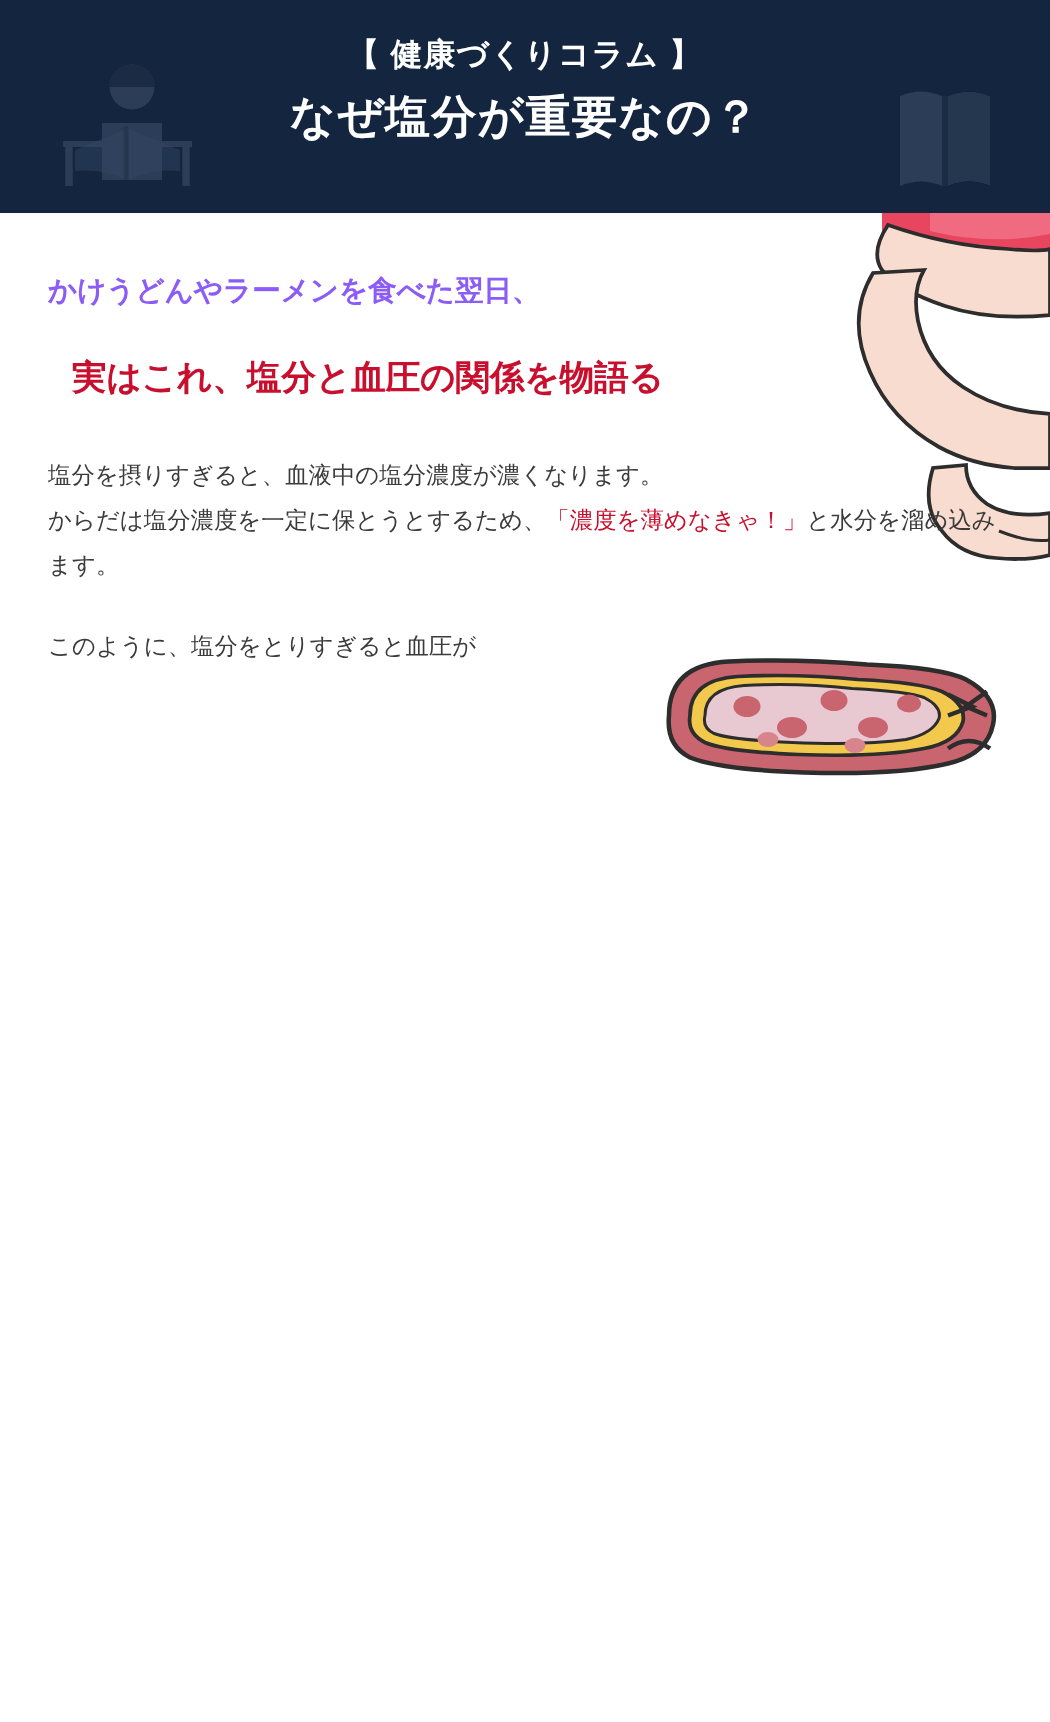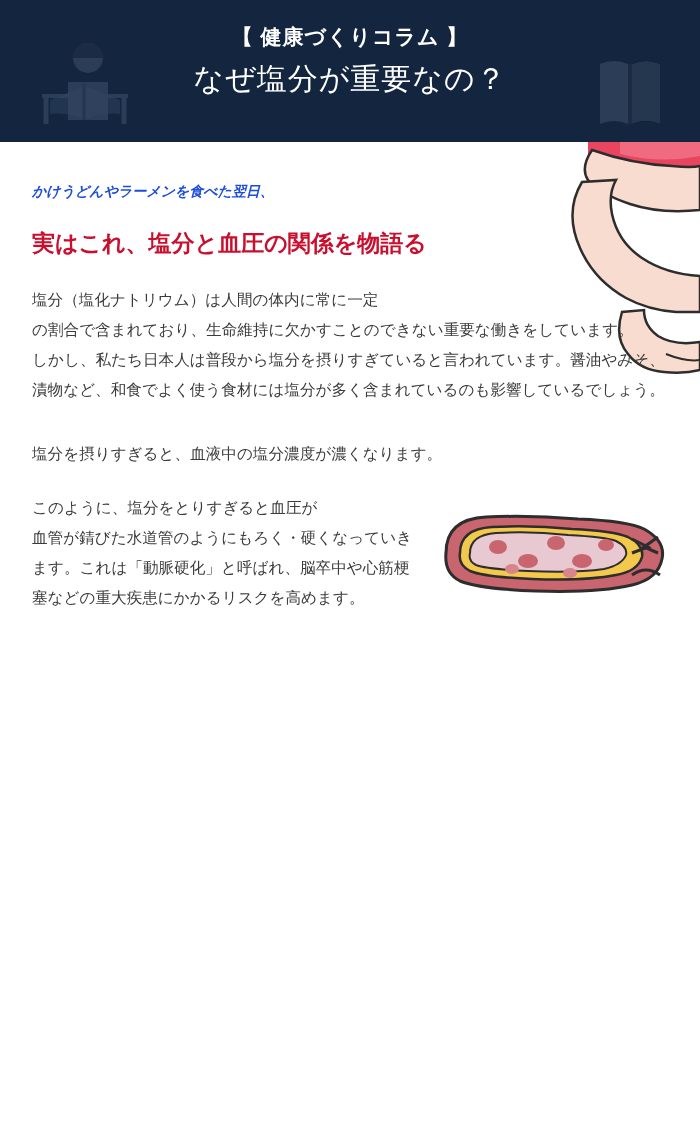--- a/index.html
+++ b/index.html
@@ -33,21 +33,21 @@
   .header-kicker {
     color: #ffffff;
     font-size: 21px;
     font-weight: bold;
     letter-spacing: 1px;
     line-height: 1.2;
   }
   .header-title {
     color: #ffffff;
     font-size: 30px;
-    font-weight: normal;
+    font-weight: bold;
     letter-spacing: 1px;
     margin-top: 12px;
     line-height: 1.2;
   }
 
   
   .reader {
     position: absolute;
     left: 28px;
     top: 42px;
@@ -76,34 +76,34 @@
     pointer-events: none;
   }
 
   
   .content {
     position: relative;
     z-index: 2;
     padding: 38px 28px 0 32px;
   }
   .lead {
-    font-size: 14px;
-    font-weight: bold;
-    color: #1d4ed8;
+    font-size: 19px;
+    font-weight: bold;
+    color: #8b5cf6;
     line-height: 1.62;
     letter-spacing: 0px;
-    font-style: italic;
   }
   .lead-red {
     font-size: 23px;
     font-weight: bold;
     color: #c8102e;
     line-height: 1.58;
     margin-top: 22px;
     letter-spacing: 0px;
+    margin-left: 16px;
   }
   .para {
     font-size: 15.6px;
     line-height: 1.92;
     color: #3b3b3b;
     margin-top: 24px;
     letter-spacing: 0px;
   }
   .para.gap-lg { margin-top: 34px; }
   .red { color: #c8102e; }
@@ -162,28 +162,26 @@
 <div class="content">
 
   <div class="lead">
     <div>かけうどんやラーメンを食べた翌日、</div>
   </div>
 
   <div class="lead-red">
     <div>実はこれ、塩分と血圧の関係を物語る</div>
   </div>
 
-  <div class="para">
-    <div>塩分（塩化ナトリウム）は人間の体内に常に一定</div>
-    <div>の割合で含まれており、生命維持に欠かすことのできない重要な働きをしています。</div>
-    <div>しかし、私たち日本人は普段から塩分を摂りすぎていると言われています。醤油やみそ、漬物など、和食でよく使う食材には塩分が多く含まれているのも影響しているでしょう。</div>
-  </div>
 
   <div class="para gap-lg">
     <div>塩分を摂りすぎると、血液中の塩分濃度が濃くなります。</div>
+    <div>
+      <span>からだは塩分濃度を一定に保とうとするため、</span><span class="red">「濃度を薄めなきゃ！」</span><span>と水分を溜め込みます。</span>
+    </div>
   </div>
 
   <div class="wrap-block">
 
     <svg class="vessel" viewBox="0 0 236 112">
 
       <path d="M10 54 q0 -34 40 -36 q44 -2 92 2 q50 2 66 10 q22 12 18 30 q-4 20 -30 26 q-34 8 -96 6 q-56 -2 -76 -10 q-16 -8 -14 -28 z" fill="#c9656f" stroke="#2d2d2d" stroke-width="3"></path>
 
       <path d="M24 54 q0 -24 32 -26 q40 -2 80 2 q42 2 56 8 q16 8 14 20 q-4 14 -26 18 q-30 6 -84 4 q-48 -2 -62 -8 q-12 -6 -10 -18 z" fill="#f2c94c" stroke="#2d2d2d" stroke-width="2.5"></path>
 
@@ -197,17 +195,16 @@
       <ellipse cx="76" cy="70" rx="7" ry="5" fill="#d8848c"></ellipse>
       <ellipse cx="134" cy="74" rx="7" ry="5" fill="#d8848c"></ellipse>
 
       <path d="M196 40 l16 8 l-16 6" stroke="#2d2d2d" stroke-width="3" fill="none"></path>
       <path d="M222 38 l-14 10 l14 6" stroke="#2d2d2d" stroke-width="3" fill="none"></path>
       <path d="M196 76 q14 -10 28 0" stroke="#2d2d2d" stroke-width="3" fill="none"></path>
     </svg>
 
     <div class="para">
       <div>このように、塩分をとりすぎると血圧が</div>
-      <div>血管が錆びた水道管のようにもろく・硬くなっていきます。これは「動脈硬化」と呼ばれ、脳卒中や心筋梗塞などの重大疾患にかかるリスクを高めます。</div>
     </div>
   </div>
 
 </div>
 
 </body></html>

